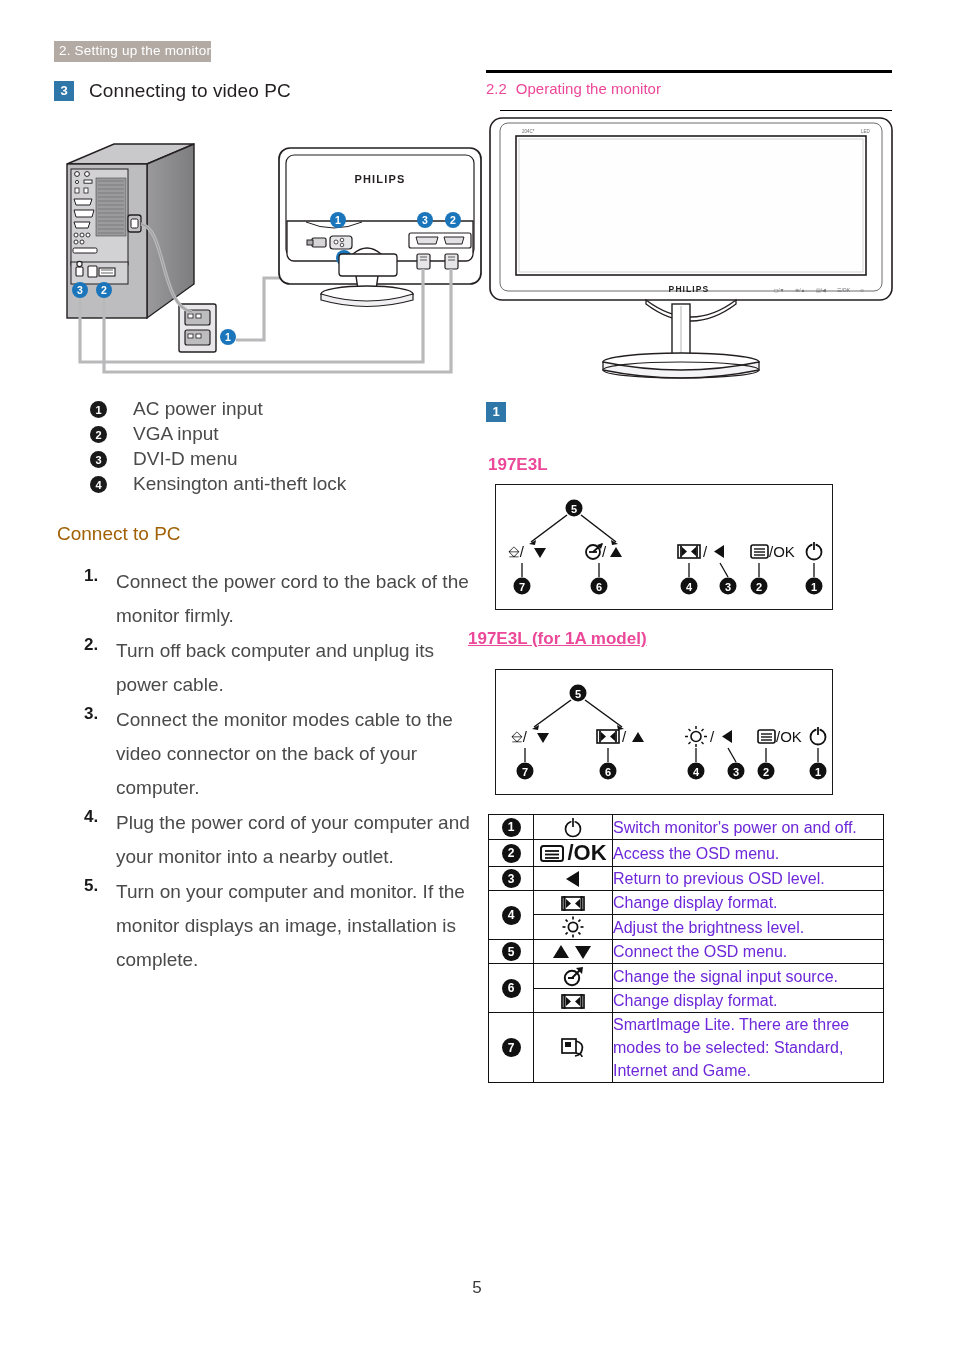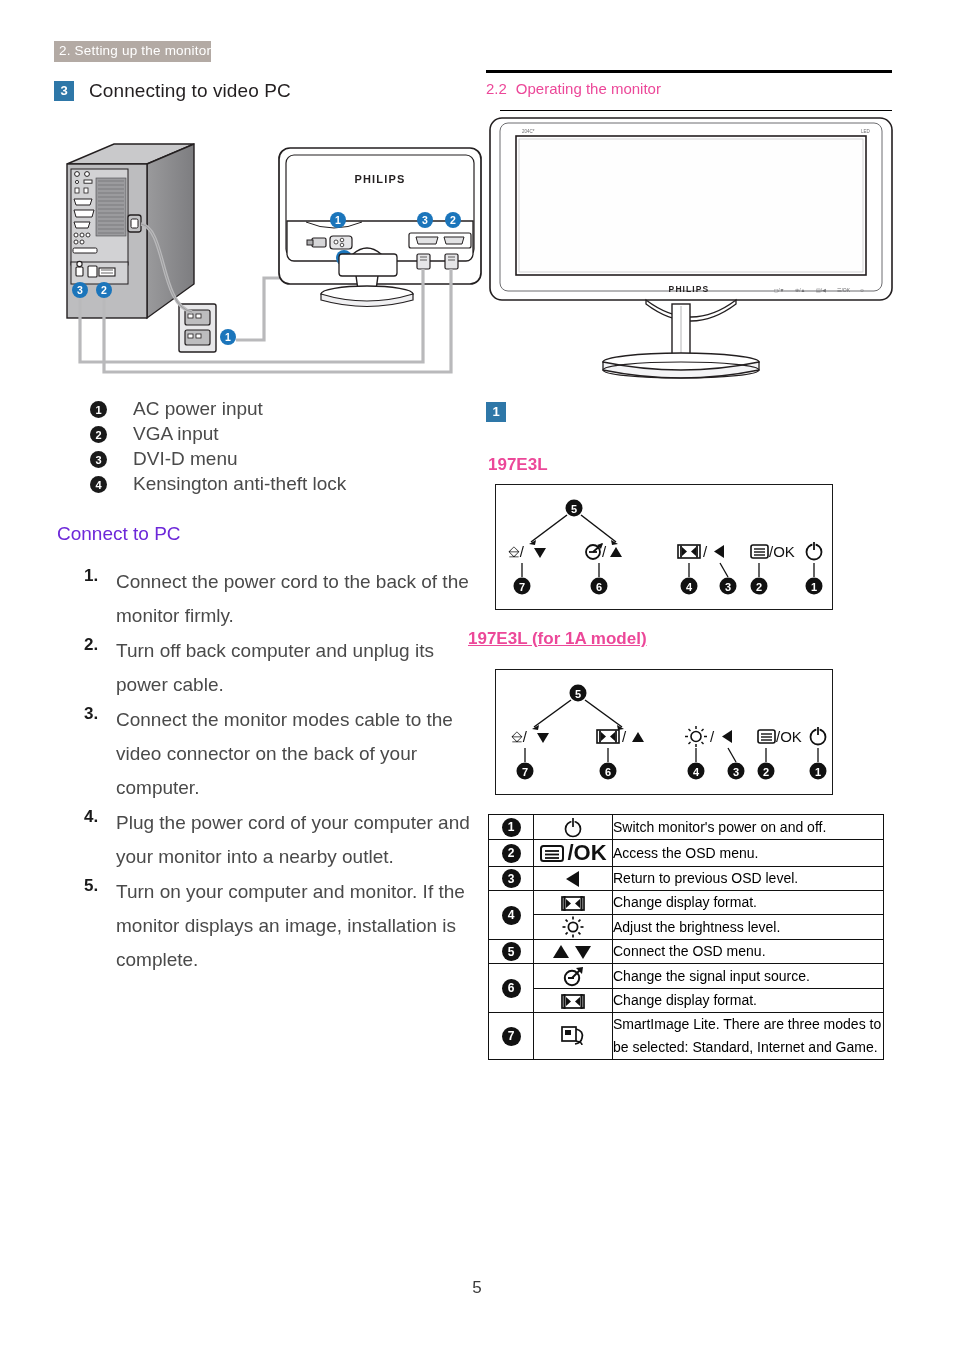--- a/index.html
+++ b/index.html
@@ -35,21 +35,21 @@
 
   .rulethick{position:absolute;background:#000;height:2.5px;}
   .rulethin{position:absolute;background:#000;height:1.2px;}
 
   .h2{position:absolute;font-size:15px;color:#ec4899;}
   .h2 .num{margin-right:9px;}
 
   .modeltitle{position:absolute;font-size:17px;font-weight:bold;color:#ec4899;}
 
   
-  .plain{position:absolute;font-size:19px;color:#6d28d9;}
+  .plain{position:absolute;font-size:19px;color:#a16207;}
 
   .deflist{position:absolute;left:90px;top:398px;width:400px;}
   .defrow{display:flex;align-items:flex-start;height:25px;}
   .dot{
     width:17px;height:17px;border-radius:50%;
     background:#1a1a1a;color:#fff;
     font-size:11px;font-weight:bold;
     display:flex;align-items:center;justify-content:center;
     flex:0 0 auto;margin-top:3px;
   }
@@ -80,21 +80,21 @@
     width:396px;border-collapse:collapse;
     table-layout:fixed;
   }
   .tbl td{
     border:1.3px solid #111;
     vertical-align:middle;
     padding:0;
   }
   .c-num{width:44px;text-align:center;}
   .c-ico{width:78px;text-align:center;}
-  .c-txt{padding:5px 6px 6px 8px;font-size:14px;color:#000000;line-height:23px;}
+  .c-txt{padding:5px 6px 6px 8px;font-size:16px;color:#6d28d9;line-height:23px;}
   .tdot{
     width:19px;height:19px;border-radius:50%;
     background:#111;color:#fff;font-size:12px;font-weight:bold;
     display:inline-flex;align-items:center;justify-content:center;
   }
   .icocell{display:flex;align-items:center;justify-content:center;height:100%;
            font-size:19px;color:#111;}
 
   .pagenum{
     position:absolute;left:0;right:0;top:1278px;

